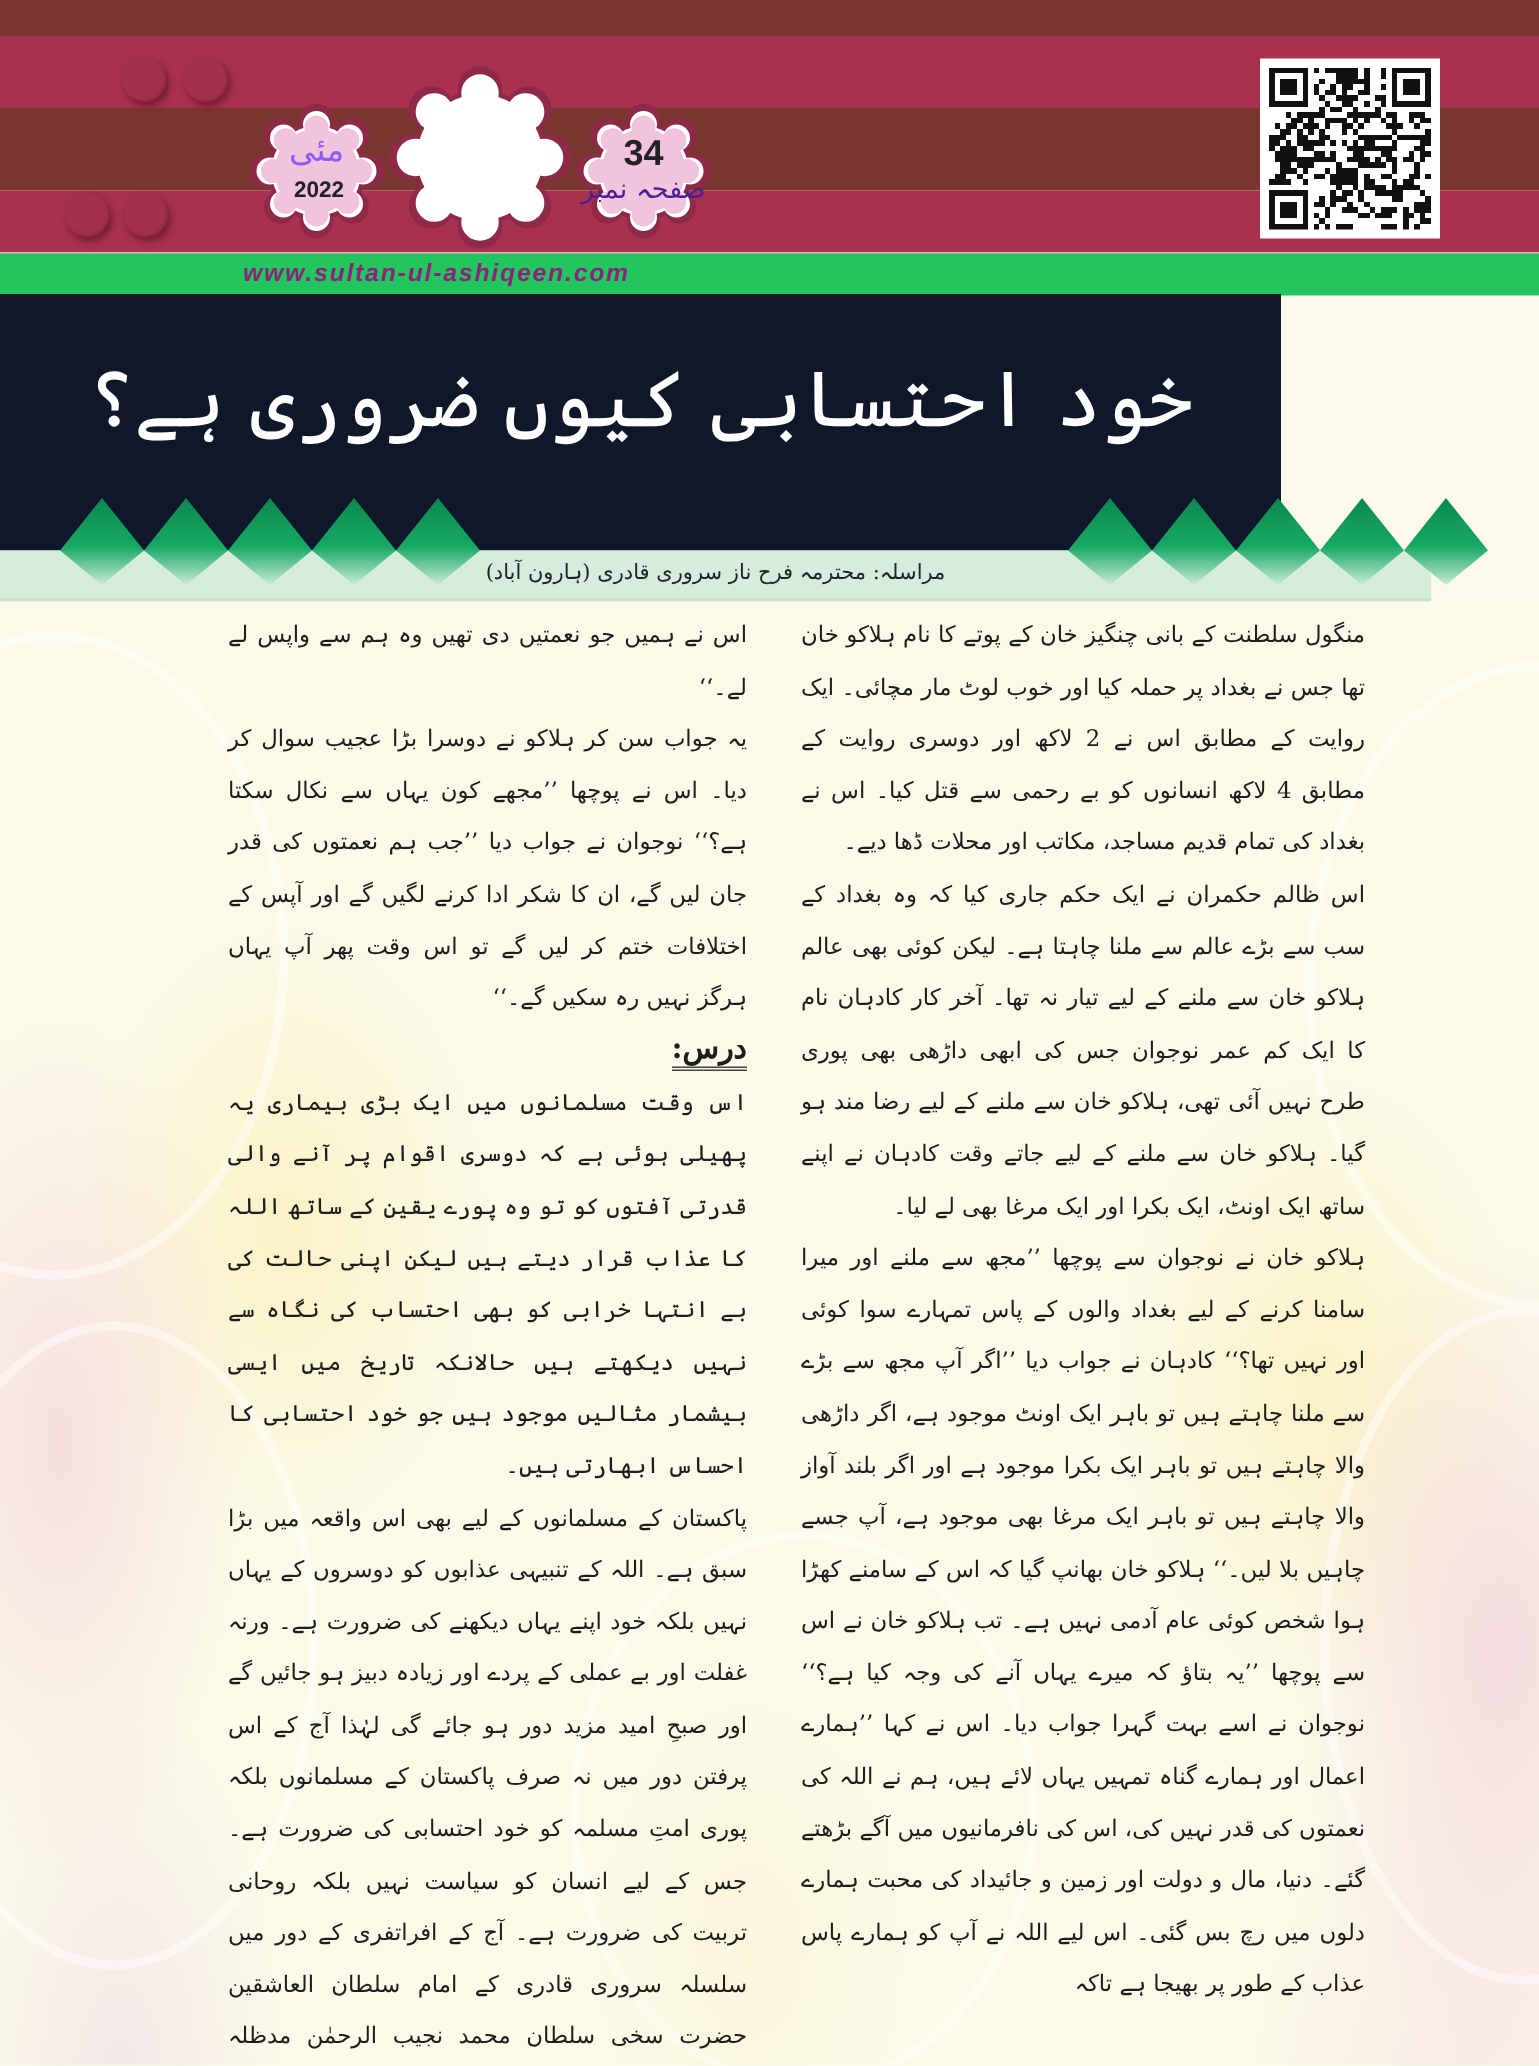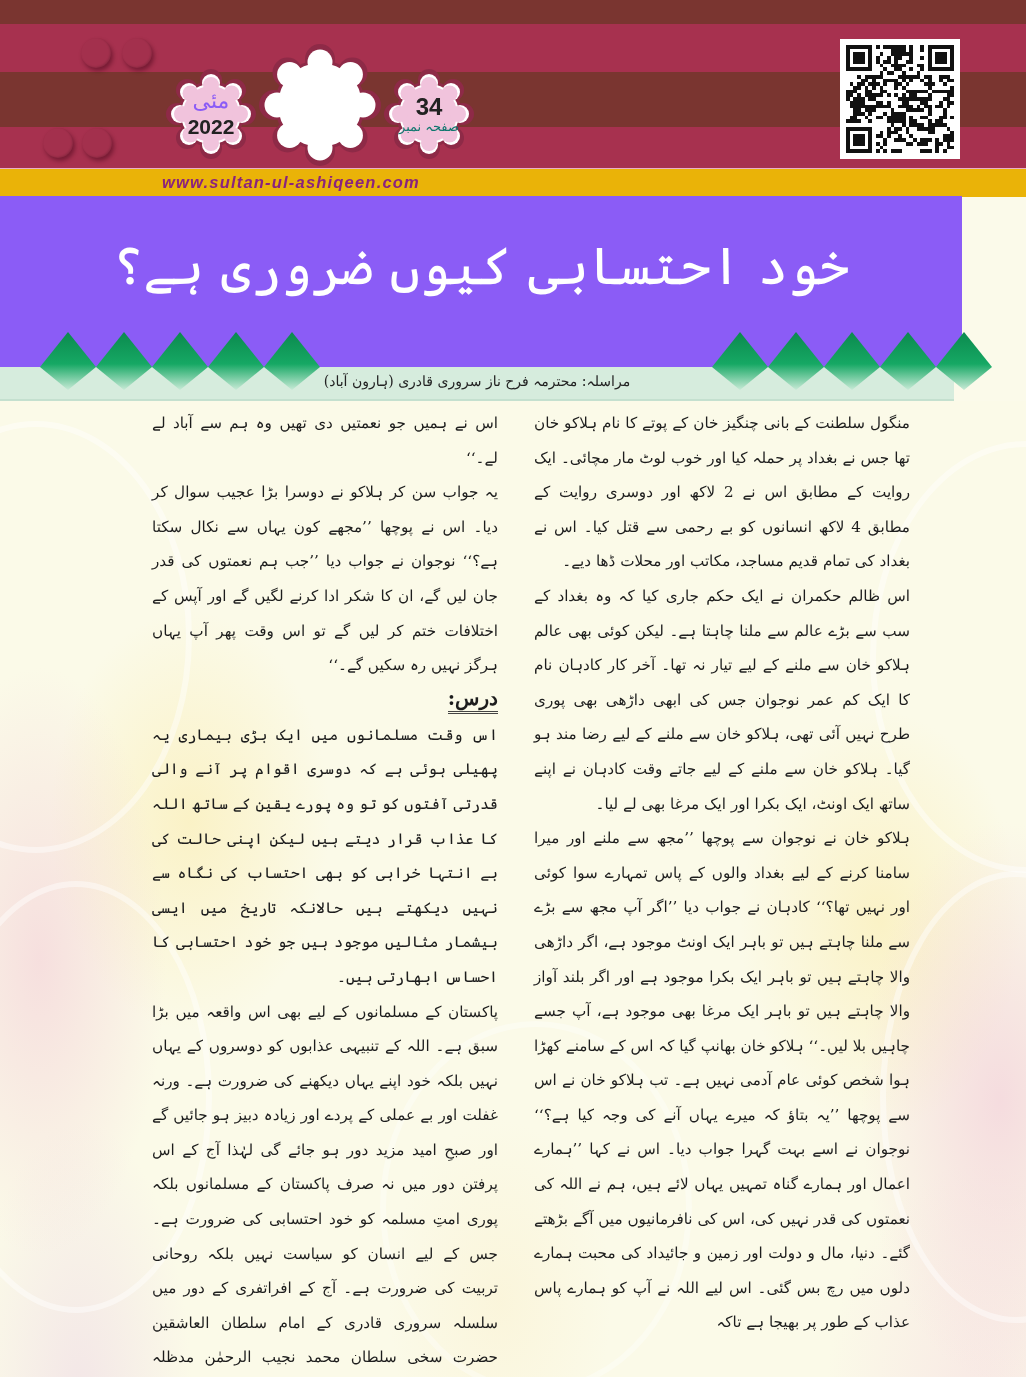--- a/index.html
+++ b/index.html
@@ -18,46 +18,46 @@
     .bubble {
       position: absolute; width: 30px; height: 30px; border-radius: 50%;
       background: #a3304d; box-shadow: 2px 3px 4px rgba(60,0,20,0.45), inset -1px -1px 2px rgba(0,0,0,0.15);
     }
     .flower {
       position: absolute; display: flex; align-items: center; justify-content: center;
     }
     .flower svg { position: absolute; left: 0; top: 0; }
     .flower .content { position: relative; text-align: center; z-index: 2; }
     .month-text { font-size: 22px; color: #8b5cf6; line-height: 26px; font-family: "DejaVu Serif", serif; }
-    .year-text { font-size: 21px; font-weight: bold; color: #222; font-family: "Liberation Sans", sans-serif; line-height: 26px; }
+    .year-text { font-size: 15px; font-weight: bold; color: #222; font-family: "Liberation Sans", sans-serif; line-height: 26px; text-align: right; }
     .logo-text { font-size: 24px; color: #111; font-family: "DejaVu Serif", serif; font-weight: bold; line-height: 28px; }
     .logo-sub { font-size: 11px; color: #333; font-family: "DejaVu Serif", serif; }
     .page-num { font-size: 24px; font-weight: bold; color: #222; font-family: "Liberation Sans", sans-serif; line-height: 24px; }
-    .page-label { font-size: 13px; color: #0f766e; font-family: "DejaVu Serif", serif; }
+    .page-label { font-size: 18px; color: #4c1d95; font-family: "DejaVu Serif", serif; }
     .qr {
       position: absolute; left: 840px; top: 39px; width: 120px; height: 120px; background: #fff;
       padding: 6px; box-sizing: border-box;
     }
     .qr svg { width: 108px; height: 108px; display: block; }
     
     .urlbar {
       position: absolute; left: 0; top: 168px; width: 1026px; height: 28px;
-      background: #eab308; display: flex; align-items: center;
+      background: #22c55e; display: flex; align-items: center;
       border-top: 1px solid #e8b0c8;
     }
     .url {
       position: absolute; top: 4px; font-family: "Liberation Sans", sans-serif; font-style: italic;
       font-weight: bold; color: #8a237e; font-size: 16.5px; letter-spacing: 1.2px;
     }
     .url1 { left: 162px; }
     .url2 { left: 387px; left: 490px; }
     
     .titleband {
-      position: absolute; left: 0; top: 196px; width: 962px; height: 171px;
-      background: #8b5cf6;
+      position: absolute; left: 0; top: 196px; width: 854px; height: 171px;
+      background: #0f172a;
     }
     .title {
       position: absolute; left: 0; right: 0; top: 40px; text-align: center;
       color: #fff; font-family: "DejaVu Serif", serif; font-size: 52px;
       direction: rtl; letter-spacing: 0;
     }
     .diamonds { position: absolute; top: 332px; height: 60px; }
     .diamonds svg { display: block; }
     
     .byline {
@@ -284,18 +284,18 @@
   <div class="ornament" style="left:380px;top:620px;width:300px;height:360px;border-color:rgba(255,255,255,0.35);"></div>
 </div>
 
 <div class="col col-right">
   <p>منگول سلطنت کے بانی چنگیز خان کے پوتے کا نام ہلاکو خان تھا جس نے بغداد پر حملہ کیا اور خوب لوٹ مار مچائی۔ ایک روایت کے مطابق اس نے 2 لاکھ اور دوسری روایت کے مطابق 4 لاکھ انسانوں کو بے رحمی سے قتل کیا۔ اس نے بغداد کی تمام قدیم مساجد، مکاتب اور محلات ڈھا دیے۔</p>
   <p>اس ظالم حکمران نے ایک حکم جاری کیا کہ وہ بغداد کے سب سے بڑے عالم سے ملنا چاہتا ہے۔ لیکن کوئی بھی عالم ہلاکو خان سے ملنے کے لیے تیار نہ تھا۔ آخر کار کادہان نام کا ایک کم عمر نوجوان جس کی ابھی داڑھی بھی پوری طرح نہیں آئی تھی، ہلاکو خان سے ملنے کے لیے رضا مند ہو گیا۔ ہلاکو خان سے ملنے کے لیے جاتے وقت کادہان نے اپنے ساتھ ایک اونٹ، ایک بکرا اور ایک مرغا بھی لے لیا۔</p>
   <p>ہلاکو خان نے نوجوان سے پوچھا ’’مجھ سے ملنے اور میرا سامنا کرنے کے لیے بغداد والوں کے پاس تمہارے سوا کوئی اور نہیں تھا؟‘‘ کادہان نے جواب دیا ’’اگر آپ مجھ سے بڑے سے ملنا چاہتے ہیں تو باہر ایک اونٹ موجود ہے، اگر داڑھی والا چاہتے ہیں تو باہر ایک بکرا موجود ہے اور اگر بلند آواز والا چاہتے ہیں تو باہر ایک مرغا بھی موجود ہے، آپ جسے چاہیں بلا لیں۔‘‘ ہلاکو خان بھانپ گیا کہ اس کے سامنے کھڑا ہوا شخص کوئی عام آدمی نہیں ہے۔ تب ہلاکو خان نے اس سے پوچھا ’’یہ بتاؤ کہ میرے یہاں آنے کی وجہ کیا ہے؟‘‘ نوجوان نے اسے بہت گہرا جواب دیا۔ اس نے کہا ’’ہمارے اعمال اور ہمارے گناہ تمہیں یہاں لائے ہیں، ہم نے اللہ کی نعمتوں کی قدر نہیں کی، اس کی نافرمانیوں میں آگے بڑھتے گئے۔ دنیا، مال و دولت اور زمین و جائیداد کی محبت ہمارے دلوں میں رچ بس گئی۔ اس لیے اللہ نے آپ کو ہمارے پاس عذاب کے طور پر بھیجا ہے تاکہ</p>
 </div>
 
 <div class="col col-left">
-  <p>اس نے ہمیں جو نعمتیں دی تھیں وہ ہم سے آباد لے لے۔‘‘</p>
+  <p>اس نے ہمیں جو نعمتیں دی تھیں وہ ہم سے واپس لے لے۔‘‘</p>
   <p>یہ جواب سن کر ہلاکو نے دوسرا بڑا عجیب سوال کر دیا۔ اس نے پوچھا ’’مجھے کون یہاں سے نکال سکتا ہے؟‘‘ نوجوان نے جواب دیا ’’جب ہم نعمتوں کی قدر جان لیں گے، ان کا شکر ادا کرنے لگیں گے اور آپس کے اختلافات ختم کر لیں گے تو اس وقت پھر آپ یہاں ہرگز نہیں رہ سکیں گے۔‘‘</p>
   <div><span class="heading">درس:</span></div>
   <p>اس وقت مسلمانوں میں ایک بڑی بیماری یہ پھیلی ہوئی ہے کہ دوسری اقوام پر آنے والی قدرتی آفتوں کو تو وہ پورے یقین کے ساتھ اللہ کا عذاب قرار دیتے ہیں لیکن اپنی حالت کی بے انتہا خرابی کو بھی احتساب کی نگاہ سے نہیں دیکھتے ہیں حالانکہ تاریخ میں ایسی بیشمار مثالیں موجود ہیں جو خود احتسابی کا احساس ابھارتی ہیں۔</p>
   <p>پاکستان کے مسلمانوں کے لیے بھی اس واقعہ میں بڑا سبق ہے۔ اللہ کے تنبیہی عذابوں کو دوسروں کے یہاں نہیں بلکہ خود اپنے یہاں دیکھنے کی ضرورت ہے۔ ورنہ غفلت اور بے عملی کے پردے اور زیادہ دبیز ہو جائیں گے اور صبحِ امید مزید دور ہو جائے گی لہٰذا آج کے اس پرفتن دور میں نہ صرف پاکستان کے مسلمانوں بلکہ پوری امتِ مسلمہ کو خود احتسابی کی ضرورت ہے۔ جس کے لیے انسان کو سیاست نہیں بلکہ روحانی تربیت کی ضرورت ہے۔ آج کے افراتفری کے دور میں سلسلہ سروری قادری کے امام سلطان العاشقین حضرت سخی سلطان محمد نجیب الرحمٰن مدظلہ الاقدس اسلام کی حقیقی روح یعنی فقر کے فروغ کے لیے علَم بلند کیے ہوئے ہیں۔ طالبانِ مولیٰ کے لیے دعوتِ عام ہے کہ سلطان العاشقین مدظلہ الاقدس کے دستِ مبارک پر بیعت ہو کر روحانی ترقی کریں۔</p>
 </div>
 
 </body></html>

